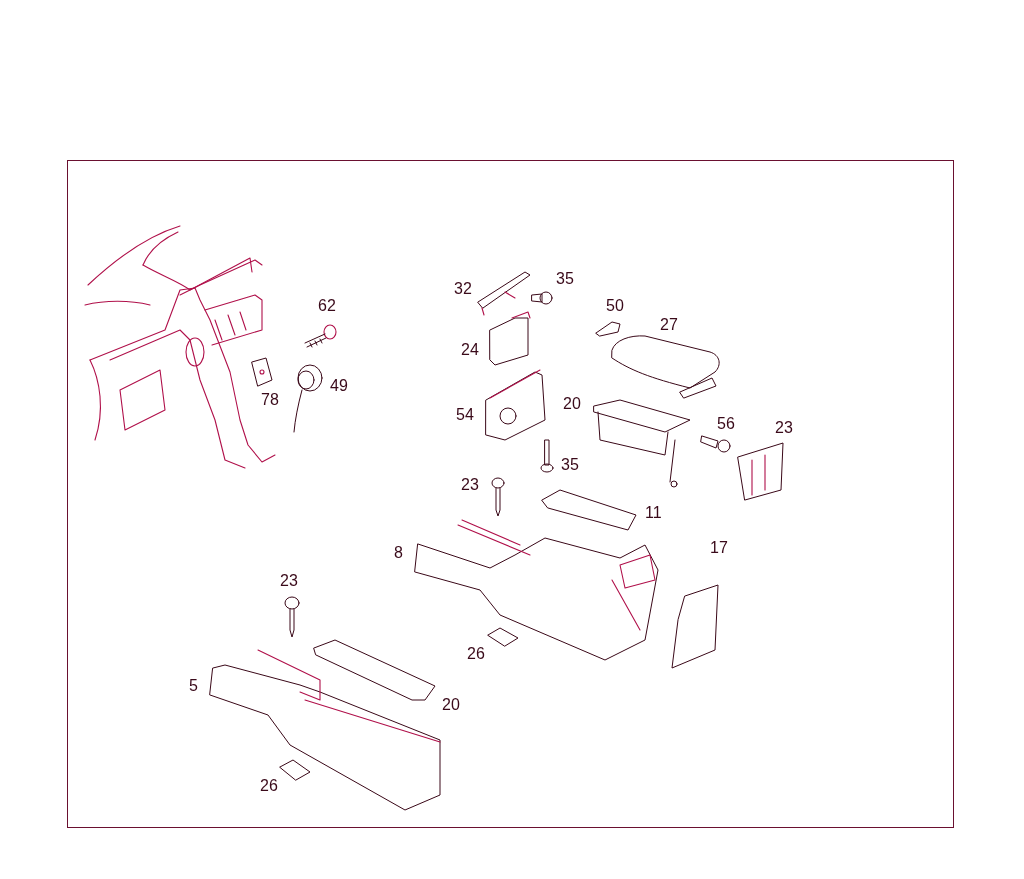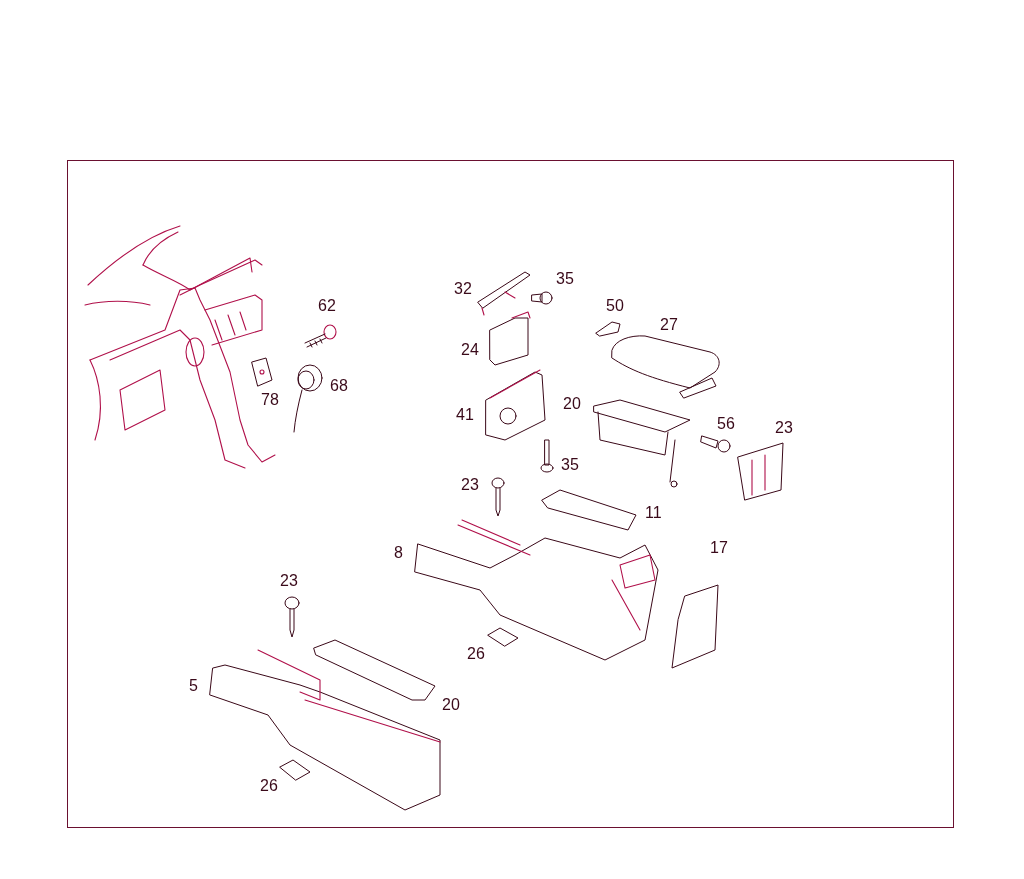--- a/index.html
+++ b/index.html
@@ -139,25 +139,25 @@
     <path class="part" d="M305 700 L440 742"></path>
   </g>
 
   <g>
     <path class="partd" d="M280 767 L293 760 L310 772 L296 780 Z"></path>
   </g>
 </svg>
 
 <div class="lbl" style="left:318px;top:298px">62</div>
 <div class="lbl" style="left:261px;top:392px">78</div>
-<div class="lbl" style="left:330px;top:378px">68</div>
+<div class="lbl" style="left:330px;top:378px">49</div>
 <div class="lbl" style="left:454px;top:281px">32</div>
 <div class="lbl" style="left:556px;top:271px">35</div>
 <div class="lbl" style="left:461px;top:342px">24</div>
-<div class="lbl" style="left:456px;top:407px">41</div>
+<div class="lbl" style="left:456px;top:407px">54</div>
 <div class="lbl" style="left:561px;top:457px">35</div>
 <div class="lbl" style="left:461px;top:477px">23</div>
 <div class="lbl" style="left:606px;top:298px">50</div>
 <div class="lbl" style="left:660px;top:317px">27</div>
 <div class="lbl" style="left:563px;top:396px">20</div>
 <div class="lbl" style="left:717px;top:416px">56</div>
 <div class="lbl" style="left:775px;top:420px">23</div>
 <div class="lbl" style="left:645px;top:505px">11</div>
 <div class="lbl" style="left:394px;top:545px">8</div>
 <div class="lbl" style="left:710px;top:540px">17</div>

